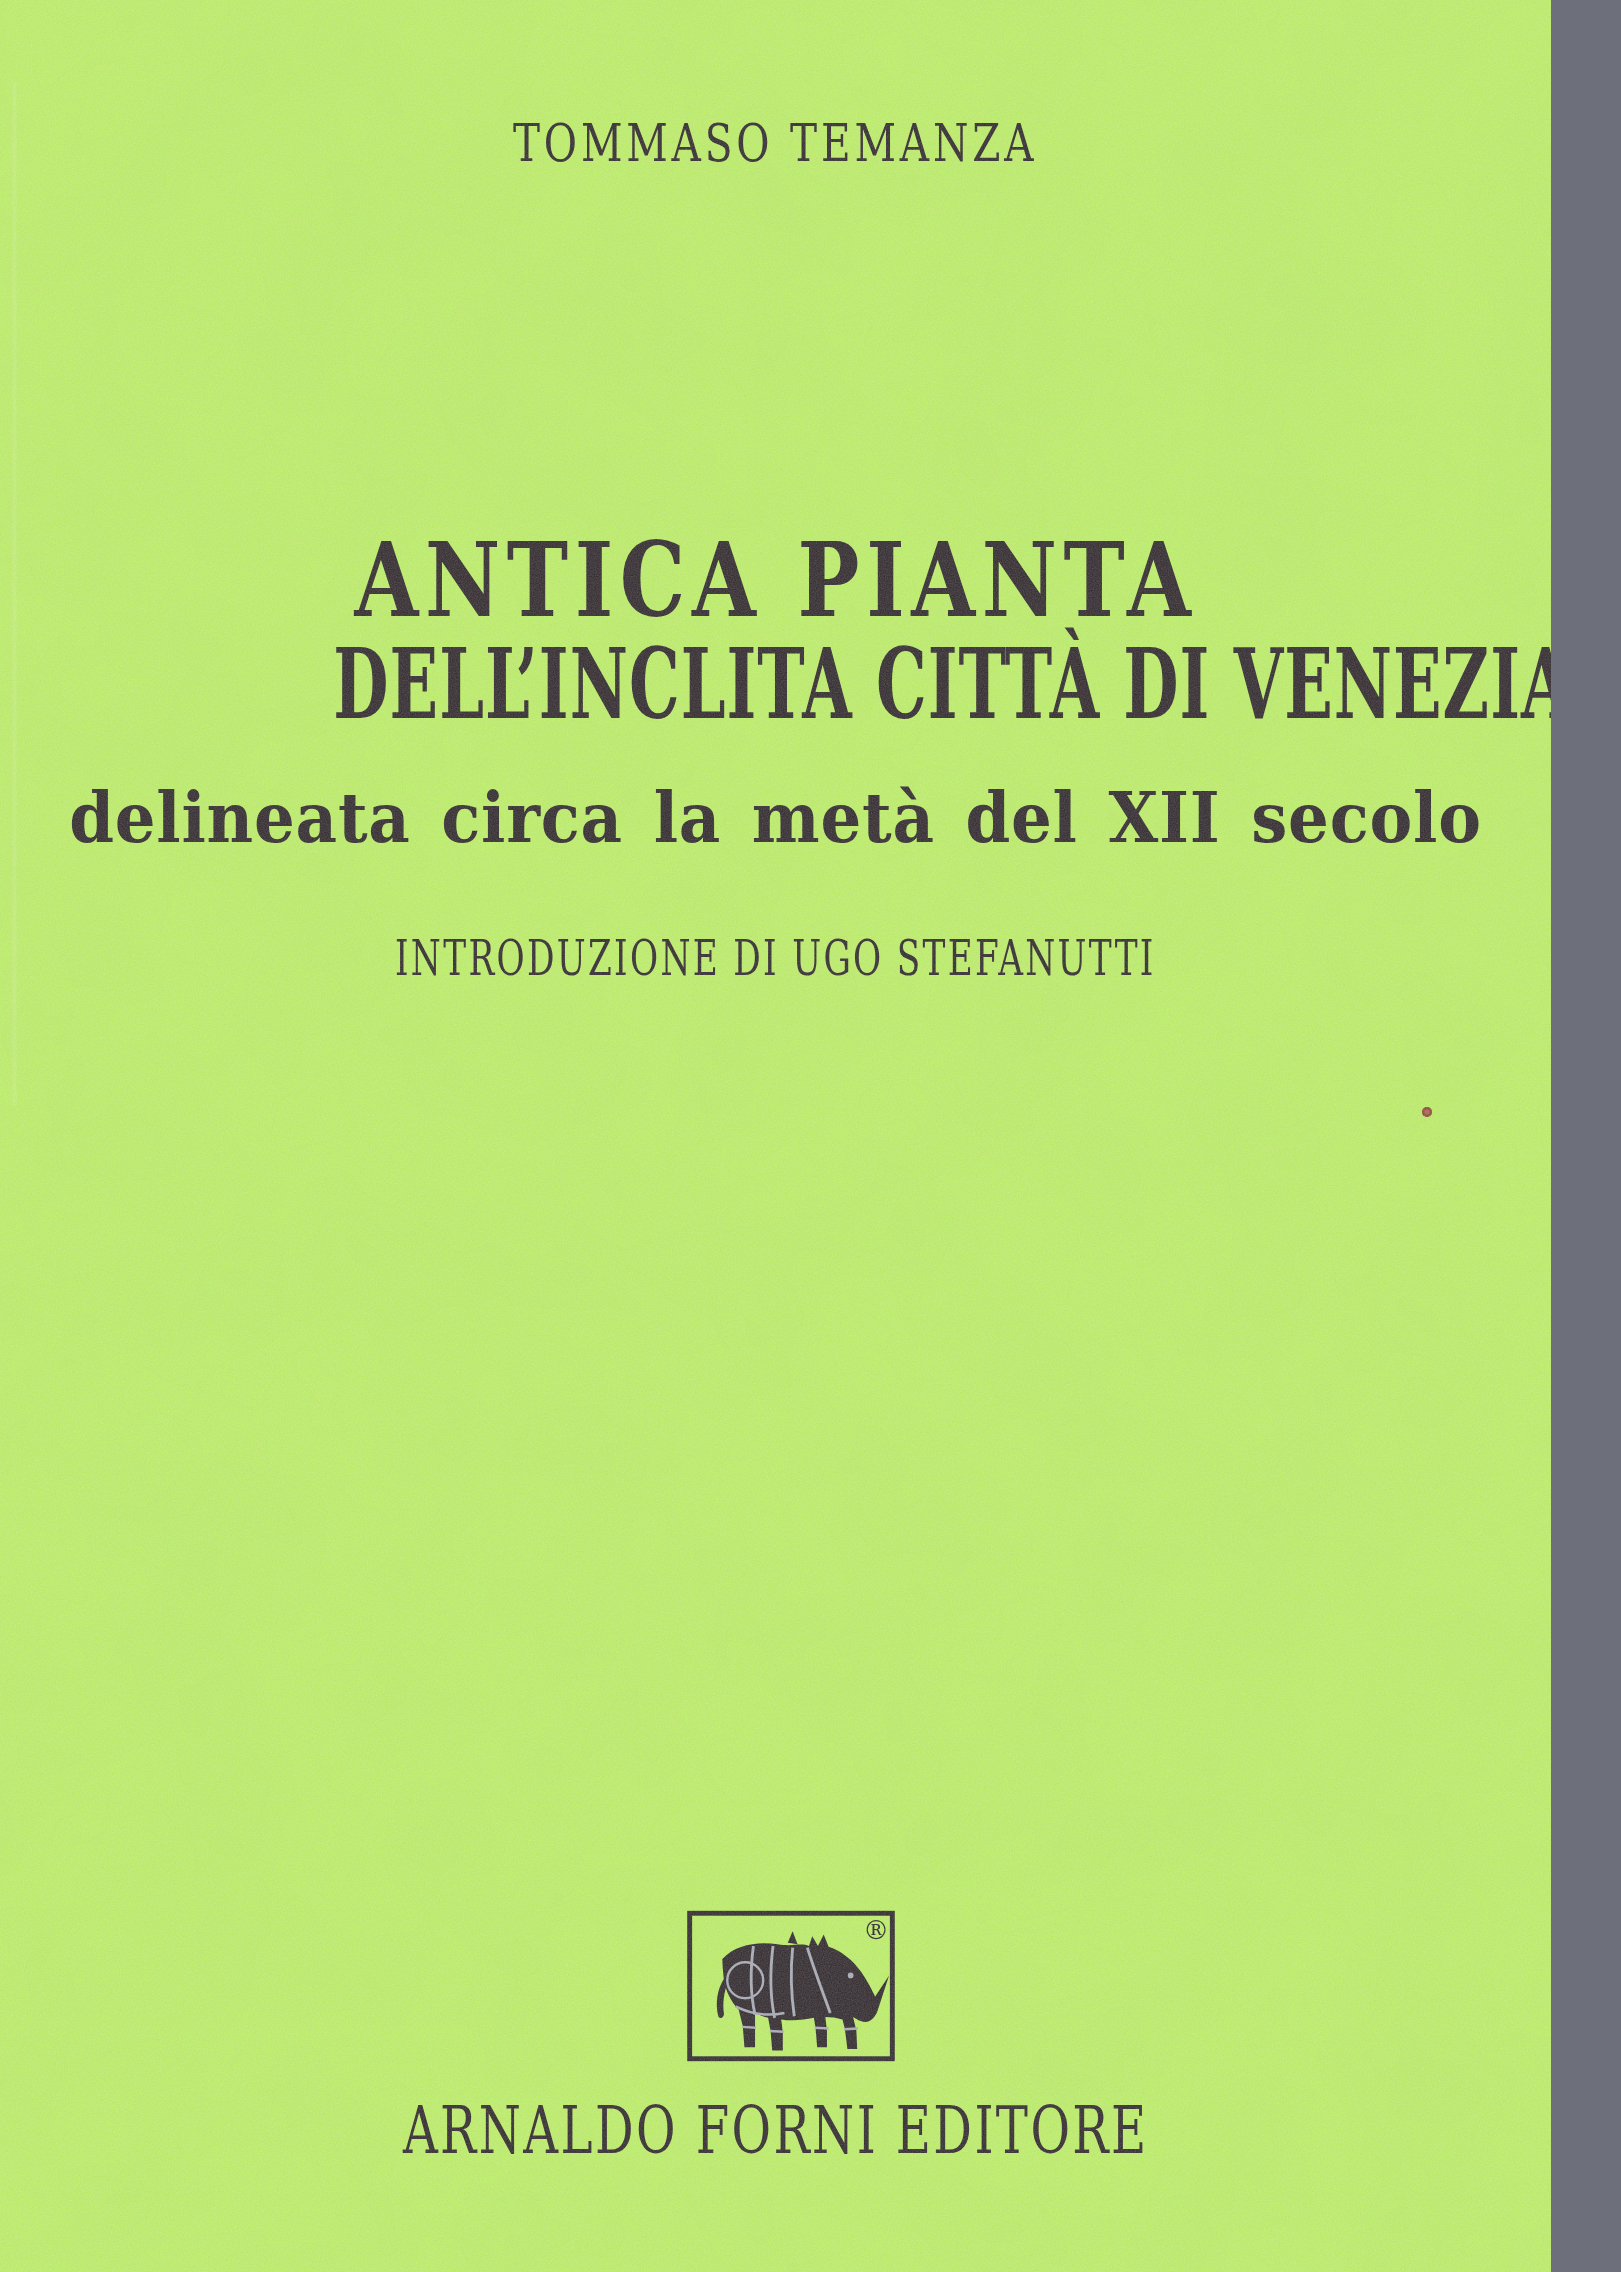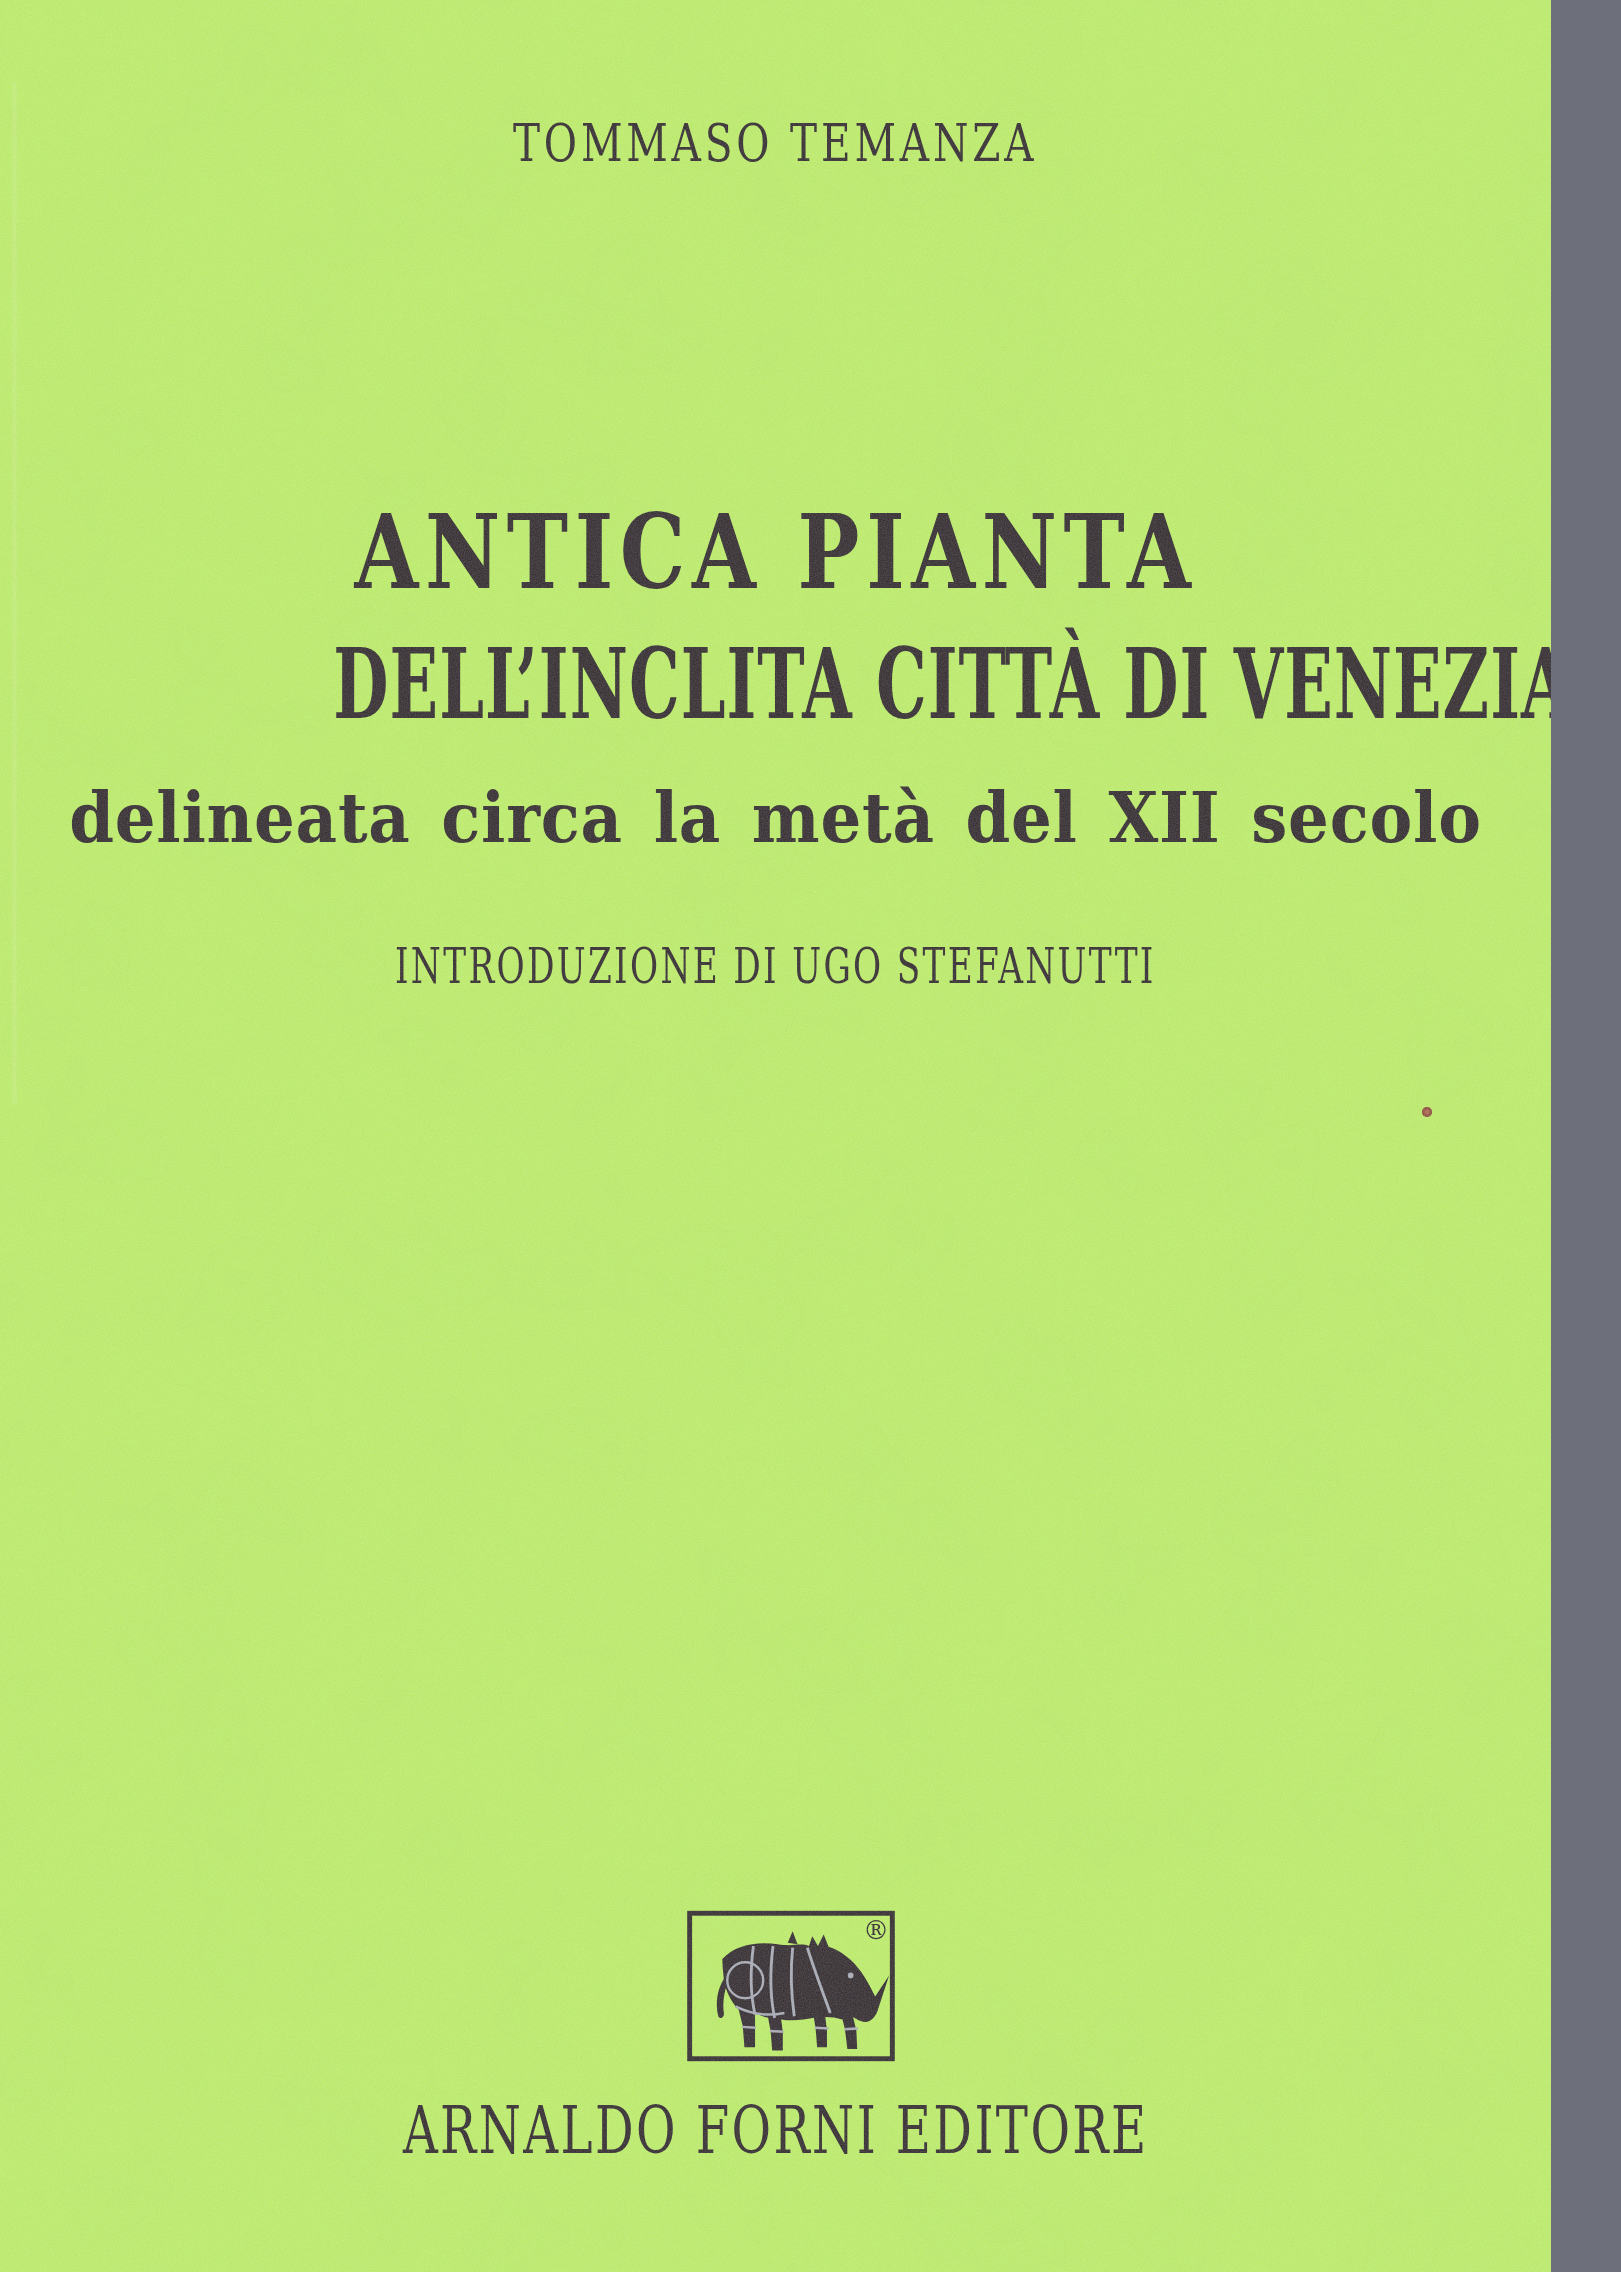--- a/index.html
+++ b/index.html
@@ -24,30 +24,30 @@
   }
   .cond {
     display: inline-block;
     transform: scaleX(var(--sx, 1));
     transform-origin: 50% 50%;
   }
 
   .author    { top: 113px;  font-size: 52px;  letter-spacing: 4.9px; }
   .author .cond { --sx: .78; }
 
-  .title1    { top: 491px;  font-size: 103px; font-weight: bold; letter-spacing: 8.2px; text-decoration: underline; }
+  .title1    { top: 519px;  font-size: 103px; font-weight: bold; letter-spacing: 8.2px; text-decoration: underline; }
   .title1 .cond { --sx: .80; }
 
   .title2    { top: 626px;  font-size: 98px; font-weight: bold; letter-spacing: 1.6px; }
   .title2 .cond { --sx: .65; }
 
   .subtitle  { top: 777px;  font-size: 69px;  font-weight: bold; letter-spacing: 0.8px; word-spacing: 8.2px; }
   .subtitle .cond { --sx: .93; }
 
-  .intro     { top: 930px; font-size: 49px;  letter-spacing: 3.3px; margin-top: 8px; }
+  .intro     { top: 930px; font-size: 49px;  letter-spacing: 3.3px; }
   .intro .cond { --sx: .70; }
 
   .publisher { top: 2092px; font-size: 66px;  letter-spacing: 3.3px; }
   .publisher .cond { --sx: .73; }
 
   .logo {
     position: absolute;
     left: 686px;
     top: 1910px;
     width: 210px;

